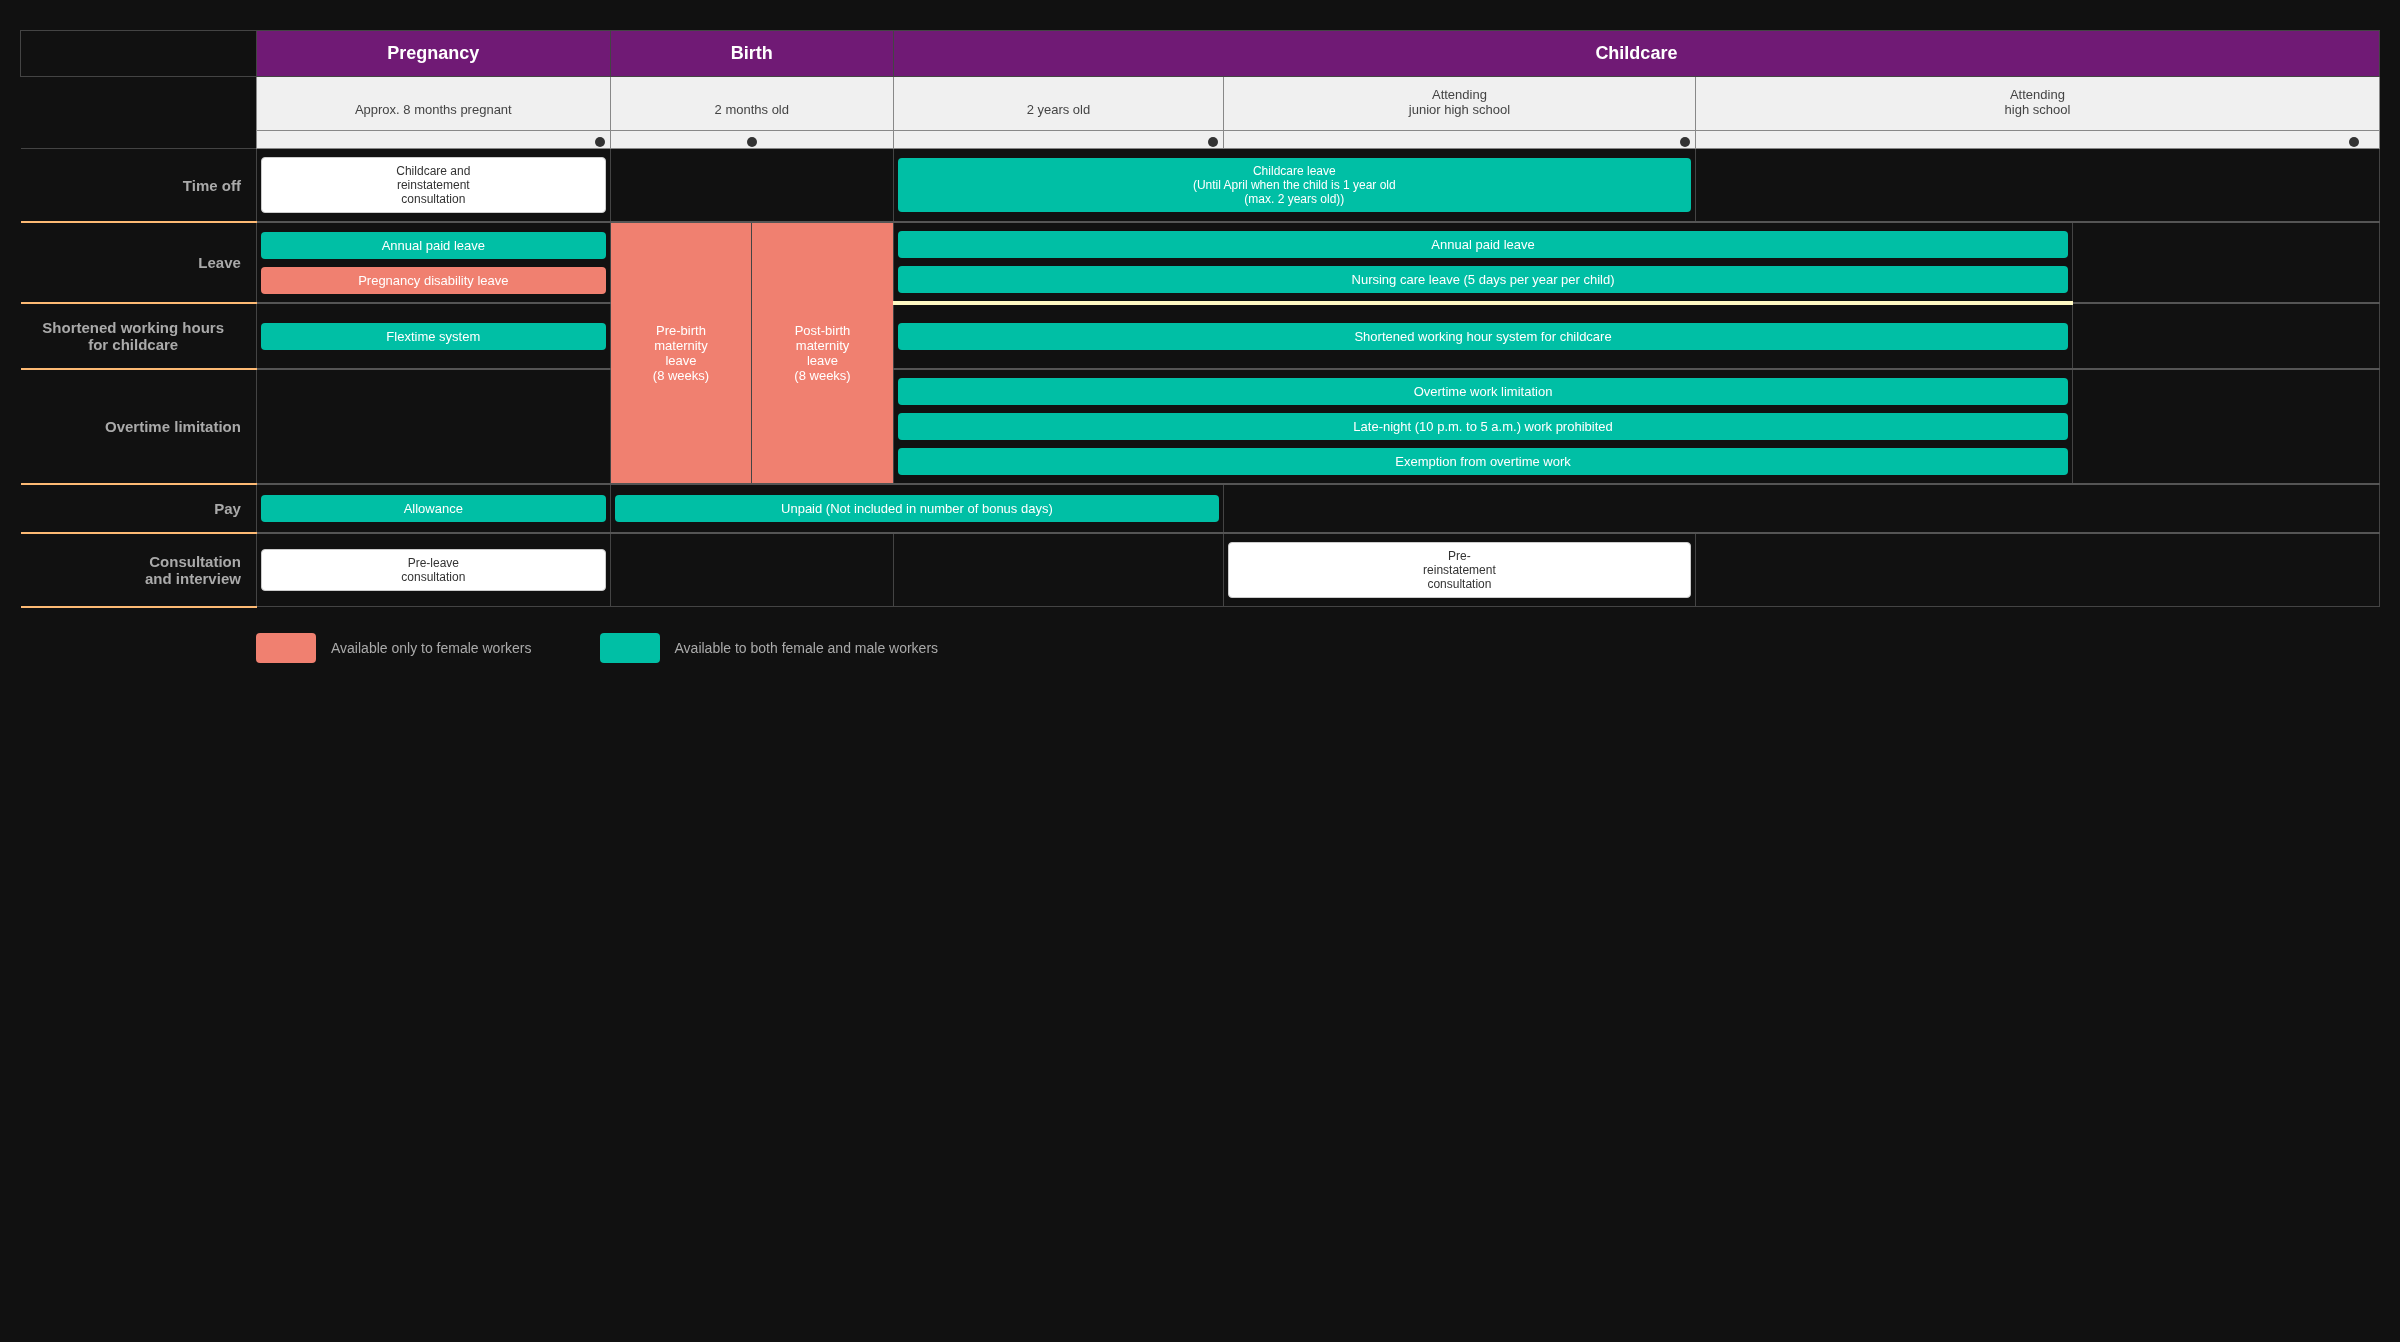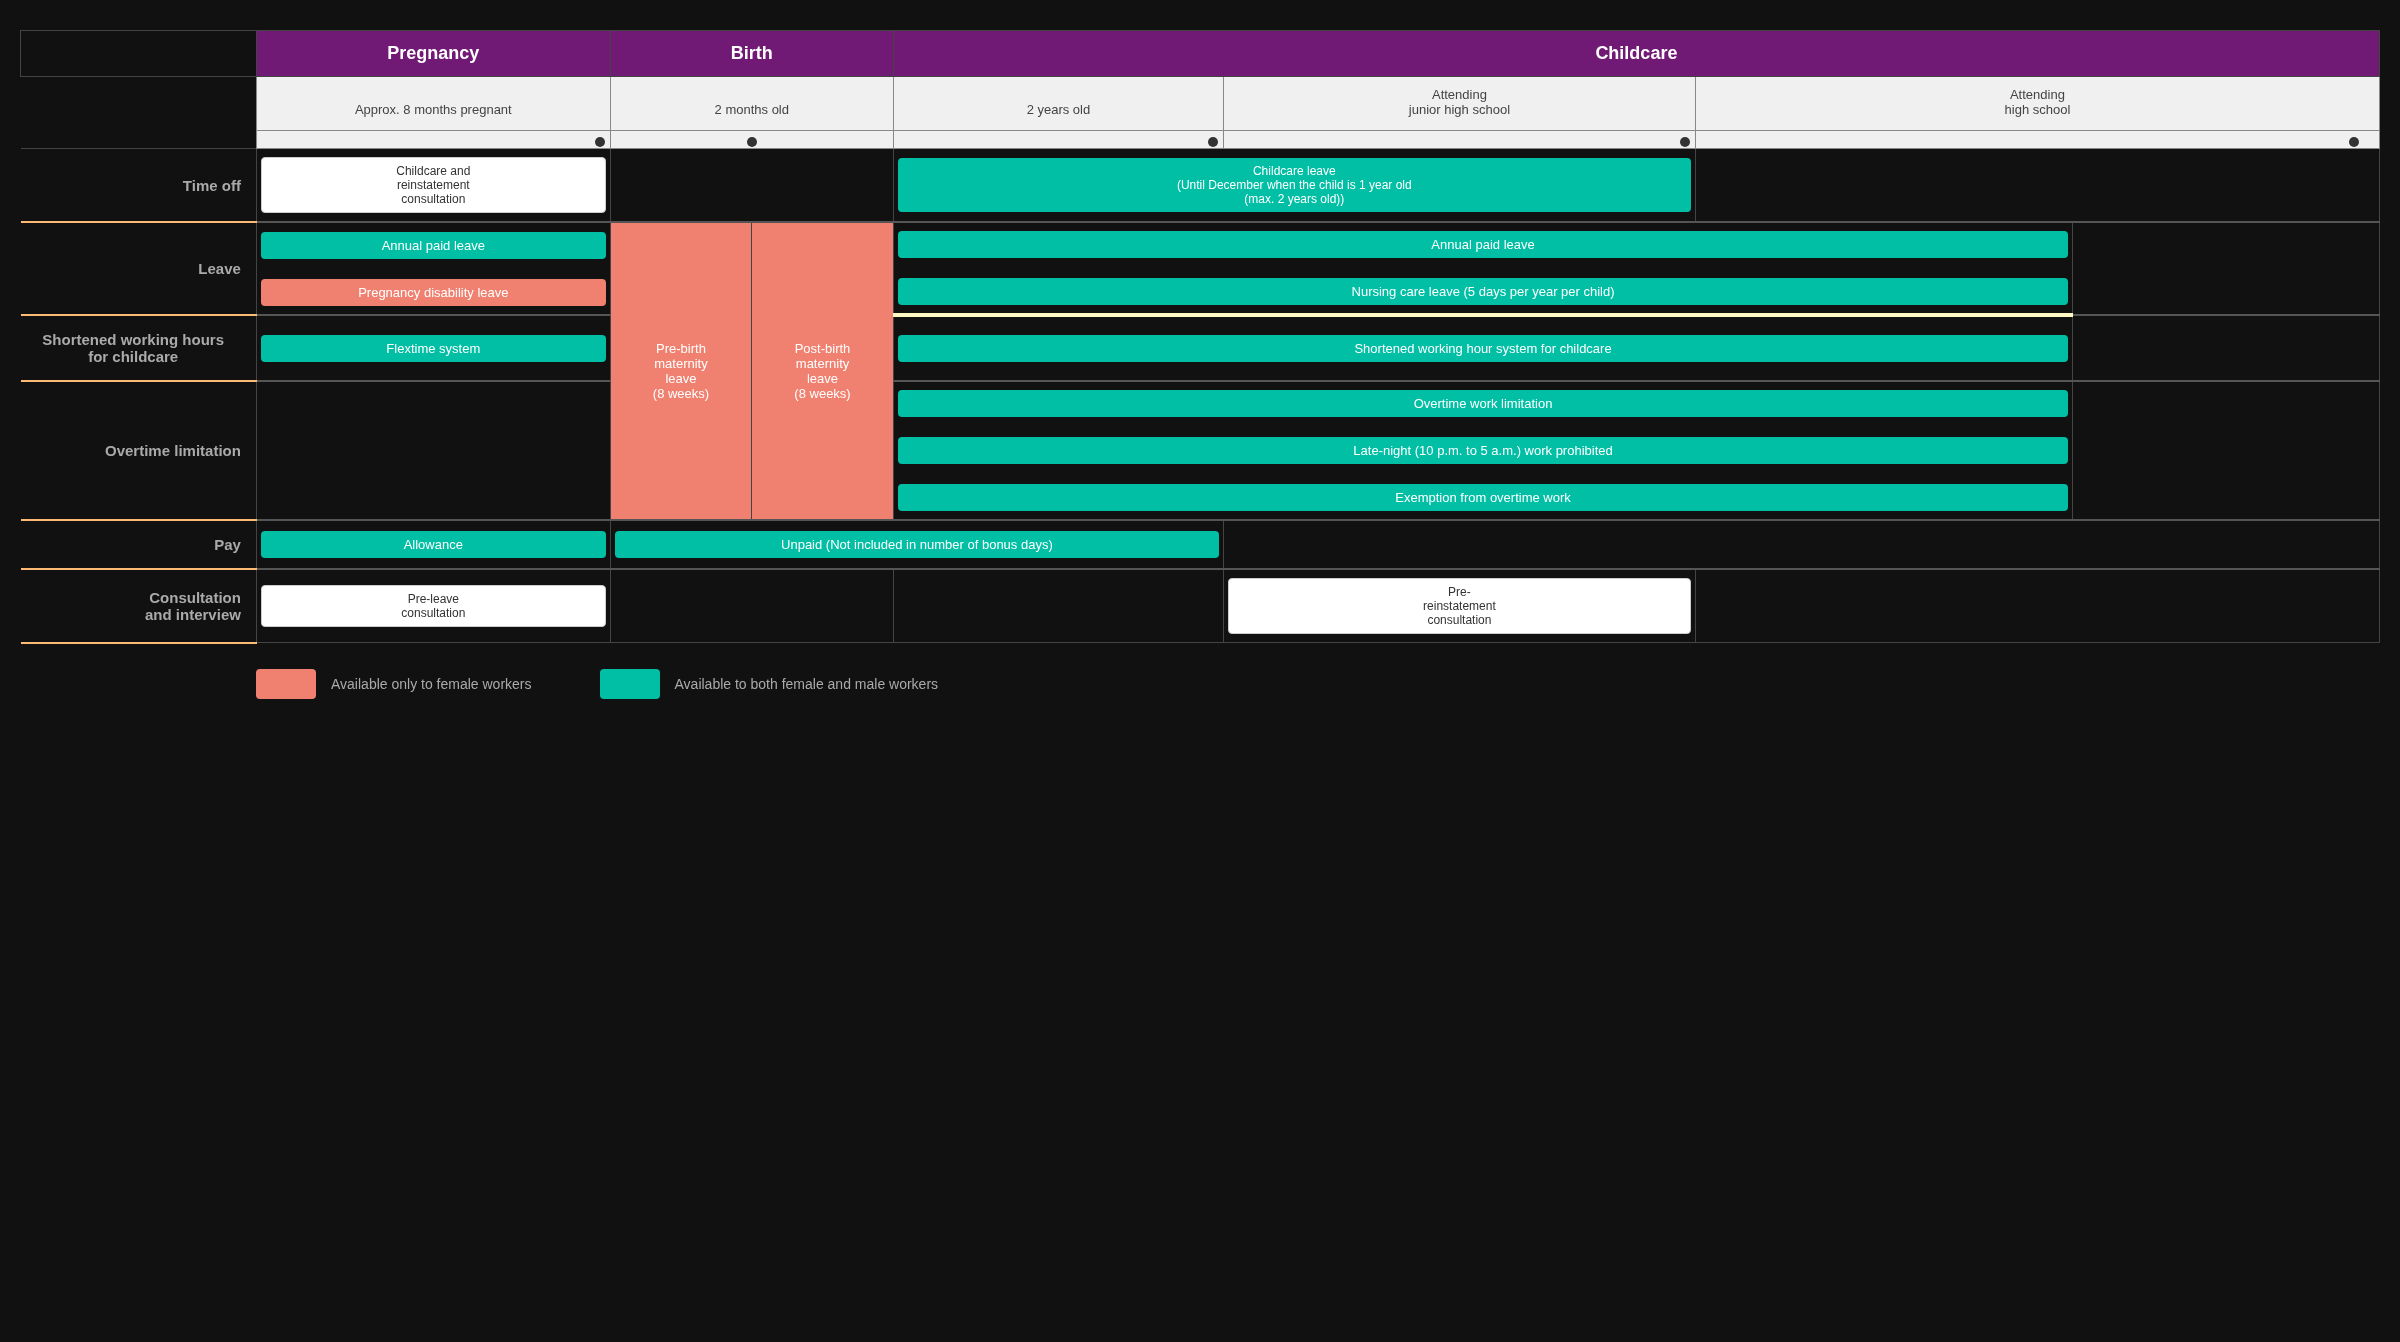--- a/index.html
+++ b/index.html
@@ -163,21 +163,21 @@
     .tl-text {
       font-size: 13px;
       color: #444;
       padding-bottom: 8px;
     }
 
     
     .stack {
       display: flex;
       flex-direction: column;
-      gap: 20px;
+      gap: 8px;
     }
   </style>
 </head>
 <body>
 
 <div class="chart-wrapper">
   <table class="main-table">
 
     <colgroup>
       <col class="col-label">
@@ -260,21 +260,21 @@
 reinstatement
 consultation</div>
         </td>
 
         <td class="content-cell" colspan="2">
           
         </td>
 
         <td class="content-cell" colspan="2">
           <div class="box-green" style="white-space:pre-line; font-size:12px;">Childcare leave
-(Until December when the child is 1 year old
+(Until April when the child is 1 year old
 (max. 2 years old))</div>
         </td>
         <td class="content-cell" colspan="2"></td>
       </tr>
 
       <tr>
         <td class="row-label" style="border-top:2px solid #555;">Leave</td>
 
         <td class="content-cell" style="border-top:2px solid #555;">
           <div class="stack">

